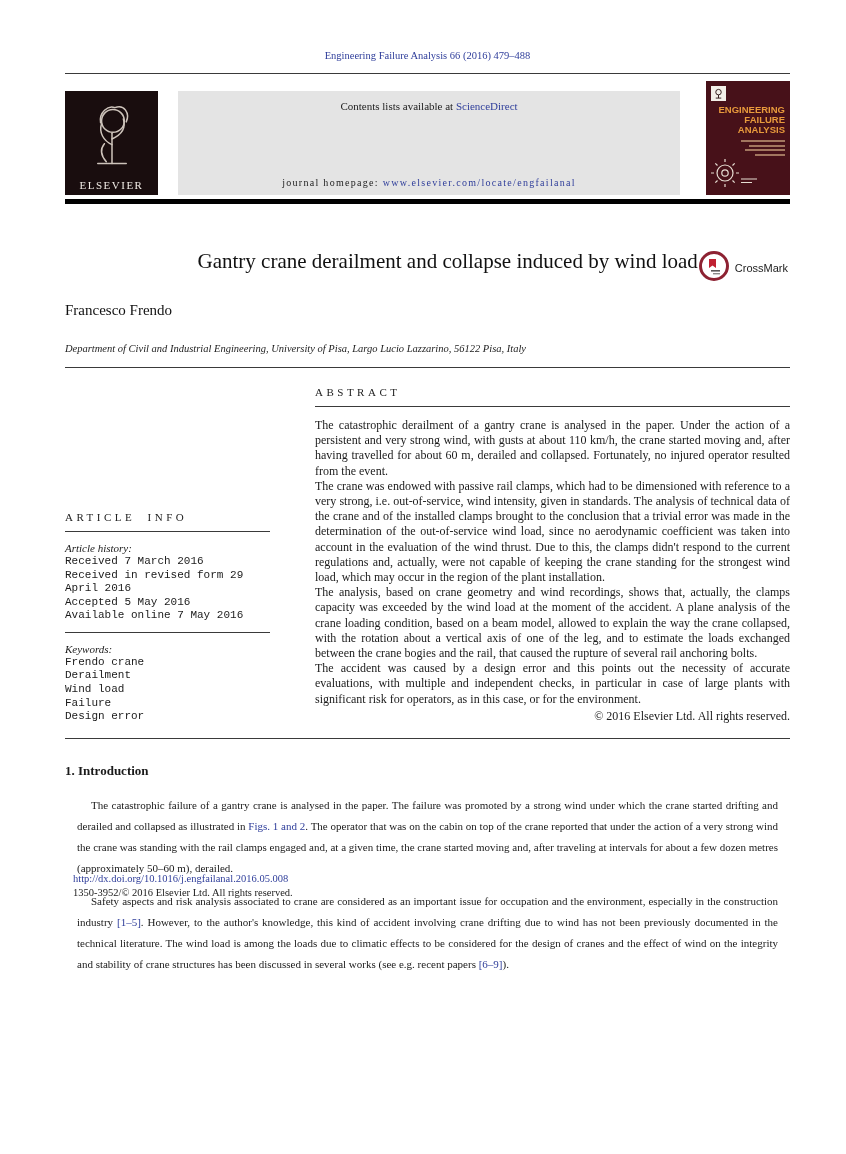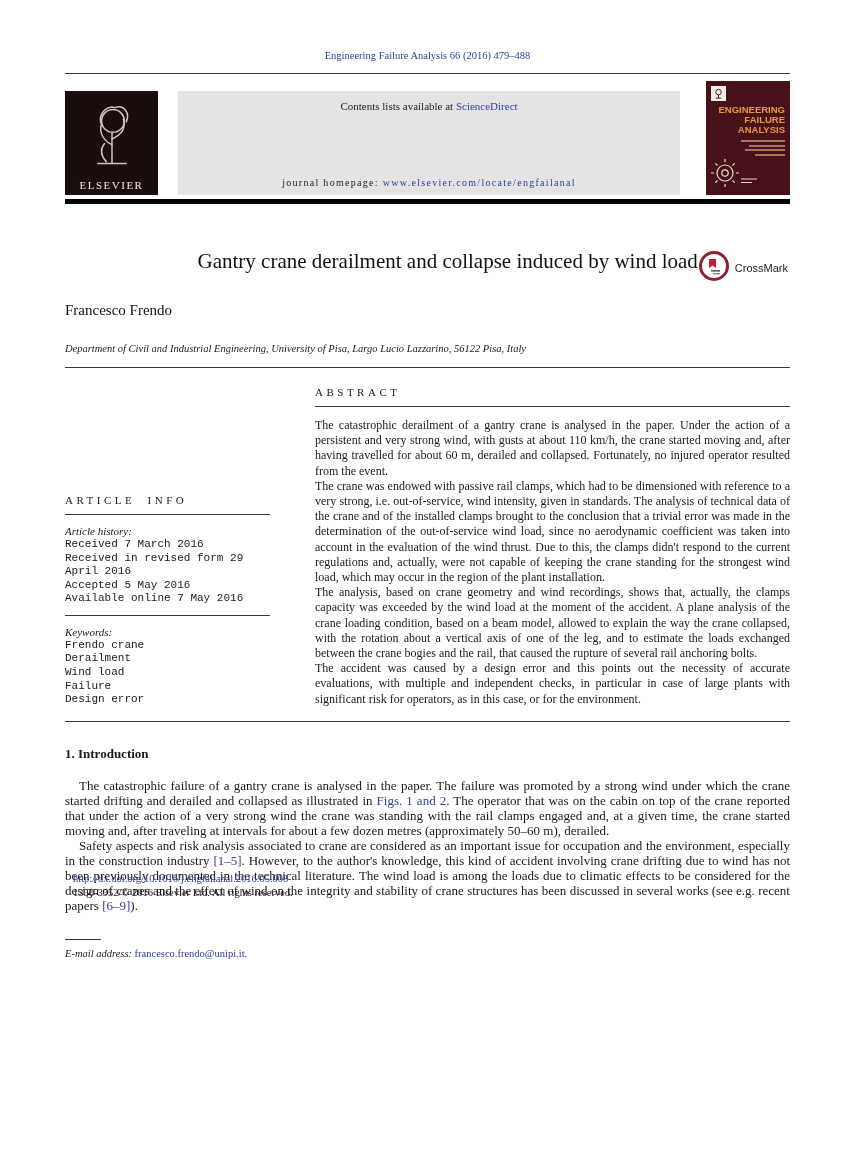--- a/index.html
+++ b/index.html
@@ -72,21 +72,21 @@
   .head-rule{margin-top:8px;}
   .info-label{font-style:italic;font-size:11px;margin-top:9px;line-height:14px;}
   .info-line{font-size:11px;line-height:13.6px;font-family:Liberation Mono, monospace;}
   .mid-rule{margin-top:9px;}
   .abs-body{margin-top:11px;}
   .abs-p{font-size:12px;line-height:15.2px;text-align:justify;margin:0;}
   .abs-copyright{font-size:12px;text-align:right;margin-top:2px;}
   .full-rule{margin-top:14px;}
   
   .section-heading{font-size:13px;font-weight:700;margin:24px 0 0;}
-  .body-p{font-size:13px;line-height:15px;text-align:justify;text-indent:14px;margin:0;}
+  .body-p{font-size:11px;line-height:21px;text-align:justify;text-indent:14px;margin:12px;}
   .body-p.first{margin-top:16px;}
   
   .footnote-rule{width:36px;border-top:1px solid #333;margin-top:26px;}
   .footnote{font-size:10.5px;margin-top:8px;}
   .footnote .label{font-style:italic;}
   
   .footer{position:absolute;left:73px;bottom:79px;font-size:10.5px;line-height:13.5px;}
 </style>
 </head>
 <body>
@@ -202,20 +202,21 @@
     </div>
 
     <div class="right-col">
       <div class="col-heading">ABSTRACT</div>
       <hr class="hr head-rule">
       <div class="abs-body">
         <p class="abs-p">The catastrophic derailment of a gantry crane is analysed in the paper. Under the action of a persistent and very strong wind, with gusts at about 110 km/h, the crane started moving and, after having travelled for about 60 m, derailed and collapsed. Fortunately, no injured operator resulted from the event.</p>
         <p class="abs-p">The crane was endowed with passive rail clamps, which had to be dimensioned with reference to a very strong, i.e. out-of-service, wind intensity, given in standards. The analysis of technical data of the crane and of the installed clamps brought to the conclusion that a trivial error was made in the determination of the out-of-service wind load, since no aerodynamic coefficient was taken into account in the evaluation of the wind thrust. Due to this, the clamps didn't respond to the current regulations and, actually, were not capable of keeping the crane standing for the strongest wind load, which may occur in the region of the plant installation.</p>
         <p class="abs-p">The analysis, based on crane geometry and wind recordings, shows that, actually, the clamps capacity was exceeded by the wind load at the moment of the accident. A plane analysis of the crane loading condition, based on a beam model, allowed to explain the way the crane collapsed, with the rotation about a vertical axis of one of the leg, and to estimate the loads exchanged between the crane bogies and the rail, that caused the rupture of several rail anchoring bolts.</p>
         <p class="abs-p">The accident was caused by a design error and this points out the necessity of accurate evaluations, with multiple and independent checks, in particular in case of large plants with significant risk for operators, as in this case, or for the environment.</p>
+        <div class="abs-copyright">© 2016 Elsevier Ltd. All rights reserved.</div>
       </div>
     </div>
   </div>
 
   <hr class="hr full-rule">
 
   <h2 class="section-heading">1. Introduction</h2>
 
   <p class="body-p first">
     <span>The catastrophic failure of a gantry crane is analysed in the paper. The failure was promoted by a strong wind under which the crane started drifting and derailed and collapsed as illustrated in </span><span class="link">Figs. 1 and 2</span><span>. The operator that was on the cabin on top of the crane reported that under the action of a very strong wind the crane was standing with the rail clamps engaged and, at a given time, the crane started moving and, after traveling at intervals for about a few dozen metres (approximately 50–60 m), derailed.</span>

